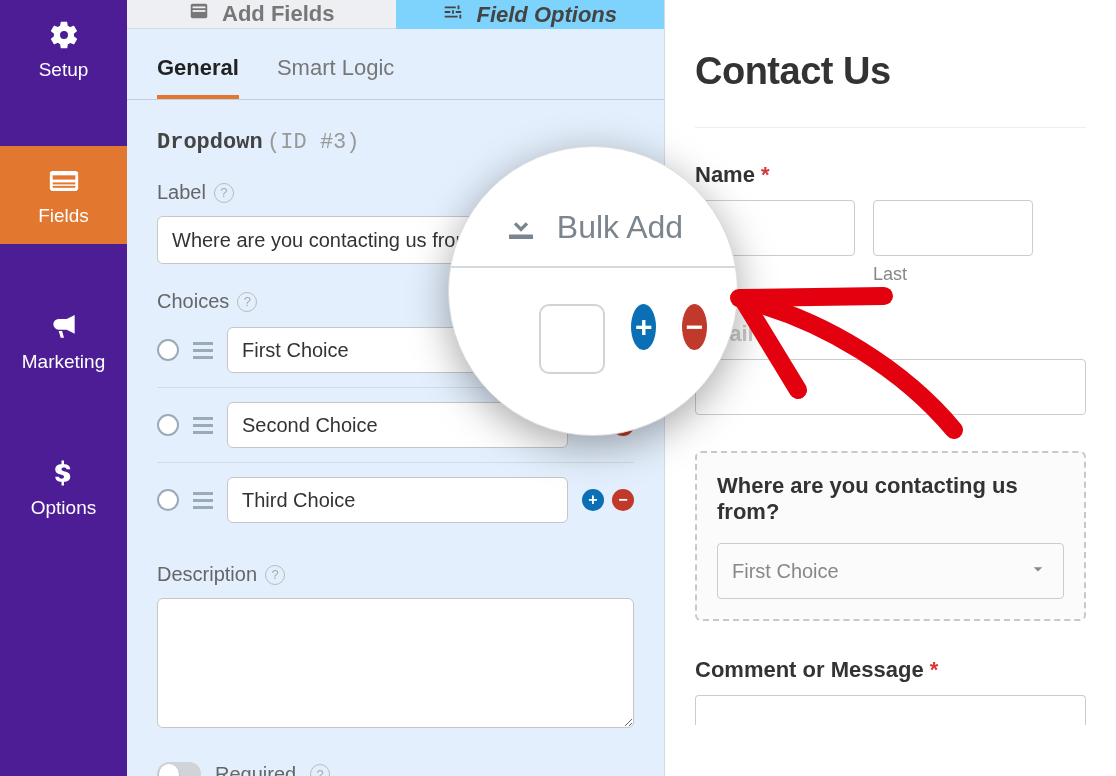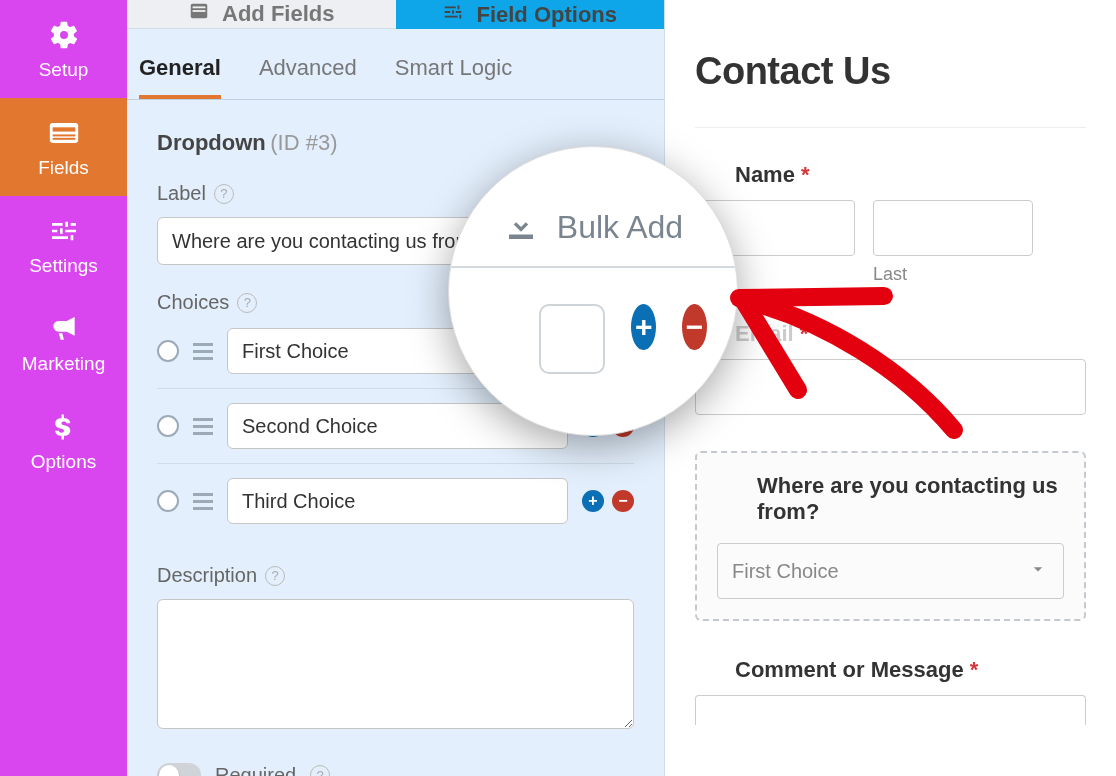--- a/index.html
+++ b/index.html
@@ -1,41 +1,41 @@
 <!DOCTYPE html>
 <html><head>
 <meta charset="utf-8">
 <style>
   * { box-sizing: border-box; margin: 0; padding: 0; }
   html, body { height: 776px; width: 1116px; font-family: -apple-system, BlinkMacSystemFont, "Segoe UI", Helvetica, Arial, sans-serif; color: #444; overflow: hidden; background: #fff; }
   body { display: flex; }
 
   
-  .sidebar { width: 127px; background: #d946ef; display: flex; flex-direction: column; color: #fff; }
+  .sidebar { width: 127px; background: #4c1d95; display: flex; flex-direction: column; color: #fff; gap: 48px; }
   .side-item { display:flex; flex-direction:column; align-items:center; justify-content:center; gap:6px; height: 98px; cursor:pointer; font-size:20px; color:#fff; }
   .side-item.active { background: #e27730; }
   .side-item .icn { width:36px; height:36px; display:flex; align-items:center; justify-content:center; }
   .side-item svg { fill:#fff; }
   .side-item .lbl { font-size:19px; }
 
   
   .panel { width: 538px; background:#e3effc; border-right: 1px solid #cfddea; display:flex; flex-direction:column; position:relative; }
   .panel-tabs { display:flex; height:60px; }
   .ptab { flex:1; display:flex; align-items:center; justify-content:center; gap:12px; font-size:22px; font-weight:600; color:#444; cursor:pointer; }
   .ptab.inactive { background:#edeff2; color:#777; border-bottom:1px solid #cfddea; }
-  .ptab.active { background:#0ea5e9; }
+  .ptab.active { background:#7dd3fc;font-style:italic; }
   .ptab .ticn svg { fill:#777; }
   .ptab.active .ticn svg { fill:#444; }
 
-  .subtabs { display:flex; gap:38px; padding: 26px 30px 0 12px; font-size:22px; font-weight:500; color:#777; border-bottom:1px solid #bfd0e0; }
+  .subtabs { display:flex; gap:38px; padding: 26px 30px 0 30px; font-size:22px; font-weight:500; color:#777; border-bottom:1px solid #bfd0e0; }
   .subtab { padding-bottom:14px; cursor:pointer; }
   .subtab.active { color:#222; border-bottom:4px solid #e27730; font-weight:700; }
 
   .body { padding: 30px; }
-  .ftitle { font-size:22px; font-weight:700; color:#444; }
+  .ftitle { font-size:22px; font-weight:700; color:#444;font-family:Liberation Mono, monospace; }
   .fid { color:#999; font-weight:400; }
   .section { margin-top: 26px; }
   .slabel { font-size:20px; color:#666; display:flex; align-items:center; gap:8px; margin-bottom:12px; }
   .help { display:inline-flex; width:20px; height:20px; border:1px solid #bbb; border-radius:50%; align-items:center; justify-content:center; font-size:13px; color:#aaa; }
   .txt { width:100%; height:48px; border:1px solid #c6c6c6; border-radius:6px; background:#fff; font-size:20px; padding:0 14px; color:#333; }
   .choices-header { display:flex; align-items:flex-end; justify-content:space-between; }
   .bulkadd-small { display:flex; align-items:center; gap:8px; font-size:18px; color:#777; cursor:pointer; }
   .choice-row { display:flex; align-items:center; gap:14px; padding:14px 0; border-bottom:1px solid #cfdcea; }
   .choice-row:last-child { border-bottom:none; }
   .radio { width:22px; height:22px; border:2px solid #9caab8; border-radius:50%; background:#fff; cursor:pointer; }
@@ -51,21 +51,21 @@
   .reqrow { display:flex; align-items:center; gap:14px; margin-top:30px; }
   .toggle { width:44px; height:24px; background:#d0d4d8; border-radius:20px; position:relative; cursor:pointer; }
   .toggle::after { content:""; width:20px; height:20px; border-radius:50%; background:#fff; position:absolute; top:2px; left:2px; box-shadow:0 1px 2px rgba(0,0,0,.3); }
 
   
   .preview-wrap { flex:1; display:flex; flex-direction:row; }
   .preview-bar { height:14px; background:#4a4a4a; }
   .preview { flex:1; background:#fff; padding: 50px 30px 30px 30px; overflow:hidden; }
   .preview h1 { font-size:38px; font-weight:800; color:#333; letter-spacing:-0.5px; }
   .hr { border:none; border-top:1px solid #eee; margin:34px 0; }
-  .pflabel { font-size:22px; font-weight:700; color:#333; margin-bottom:12px;margin-left:40px; }
+  .pflabel { font-size:22px; font-weight:700; color:#333; margin-bottom:12px; }
   .req { color:#d63638; }
   .namegrid { display:flex; gap:18px; }
   .namecol { display:flex; flex-direction:column; gap:8px; }
   .namecol .col-lbl { font-size:18px; color:#888; }
   .pin { height:56px; border:1px solid #ccc; border-radius:4px; width:160px; }
   .pin.wide { width:100%; }
   .highlighted { border:2px dashed #c3c9ce; border-radius:6px; padding:20px; background:#fbfbfb; margin-top:36px; }
   .select { position:relative; }
   .select .pin { width:100%; display:flex; align-items:center; padding:0 14px; color:#888; font-size:20px; }
   .select .caret { position:absolute; right:16px; top:50%; transform:translateY(-50%); color:#888; }
@@ -105,28 +105,20 @@
           <rect x="4" y="8" width="16" height="3" fill="#e27730"></rect>
           <rect x="4" y="13" width="16" height="1.4" fill="#e27730"></rect>
           <rect x="4" y="15.4" width="16" height="1.4" fill="#e27730"></rect>
         </svg>
     </span>
     <span class="lbl">Fields</span>
   </div>
   <div class="side-item">
     <span class="icn">
       <svg viewBox="0 0 24 24" width="32" height="32">
-          <path d="M3 6h8v2H3zM13 5h2v4h-2zM17 6h4v2h-4zM3 11h4v2H3zM9 10h2v4H9zM13 11h8v2h-8zM3 16h12v2H3zM17 15h2v4h-2zM21 16h0v2h0z"></path>
-        </svg>
-    </span>
-    <span class="lbl">Settings</span>
-  </div>
-  <div class="side-item">
-    <span class="icn">
-      <svg viewBox="0 0 24 24" width="32" height="32">
           <path d="M20 3v14l-6-3H8a4 4 0 0 1 0-8h6zM8 15l1.5 5H12l-1.4-5z"></path>
         </svg>
     </span>
     <span class="lbl">Marketing</span>
   </div>
   <div class="side-item">
     <span class="icn">
       <svg viewBox="0 0 24 24" width="30" height="30">
           <path d="M12 2v3c3 0 5 1.5 5 4h-3c0-1-.8-1.5-2-1.5s-2 .5-2 1.5.5 1.3 2.6 1.8C15.6 11.5 17 12.5 17 15c0 2.5-2 4-5 4v3h-2v-3c-3 0-5-1.5-5-4h3c0 1 .8 1.5 2 1.5s2-.5 2-1.5-.5-1.3-2.6-1.8C6.4 12.5 5 11.5 5 9c0-2.5 2-4 5-4V2z"></path>
         </svg>
@@ -152,21 +144,20 @@
         <svg viewBox="0 0 24 24" width="22" height="22">
             <path d="M3 6h12v2H3zM17 5h2v4h-2zM3 11h6v2H3zM11 10h2v4h-2zM15 11h6v2h-6zM3 16h14v2H3zM19 15h2v4h-2z"></path>
           </svg>
       </span>
       <span>Field Options</span>
     </div>
   </div>
 
   <div class="subtabs">
     <div class="subtab active">General</div>
-    <div class="subtab">Advanced</div>
     <div class="subtab">Smart Logic</div>
   </div>
 
   <div class="body">
     <div>
       <span class="ftitle">Dropdown</span>
       <span class="ftitle fid">(ID #3)</span>
     </div>
 
     <div class="section">

